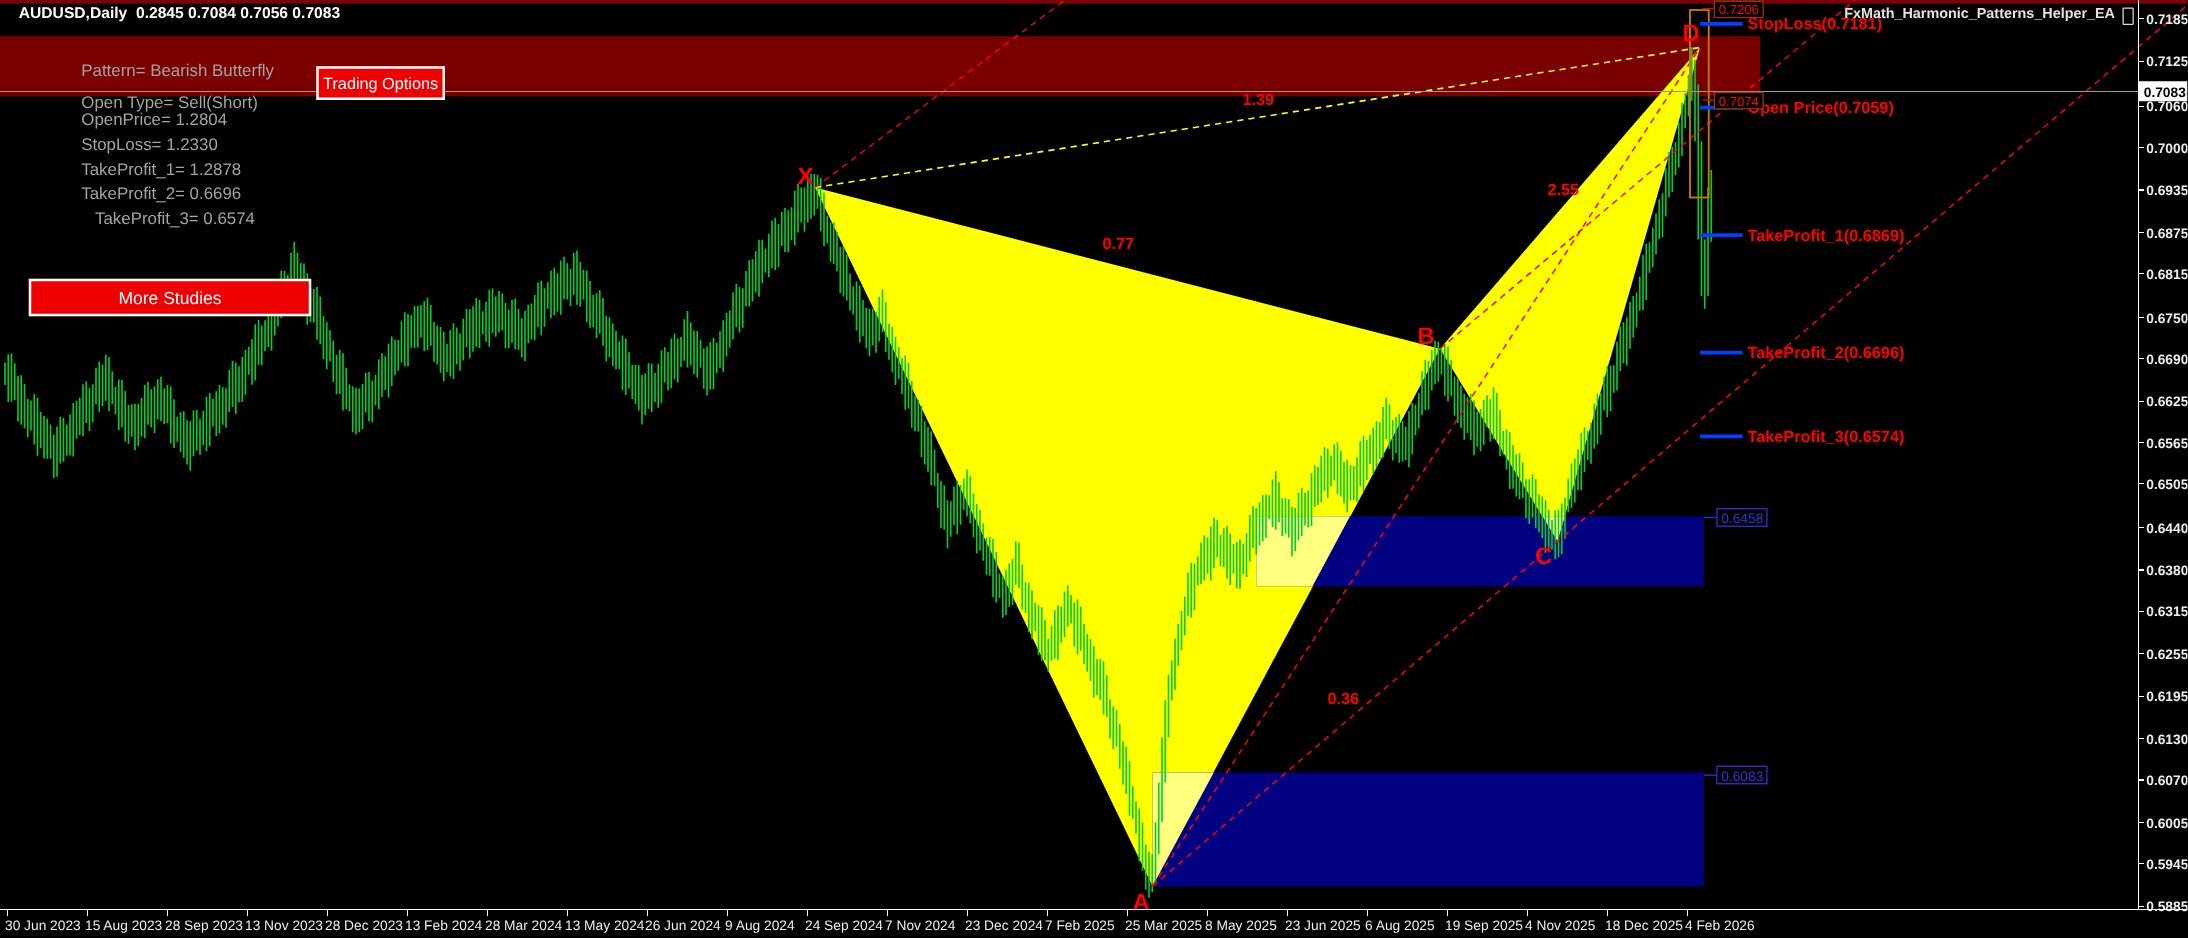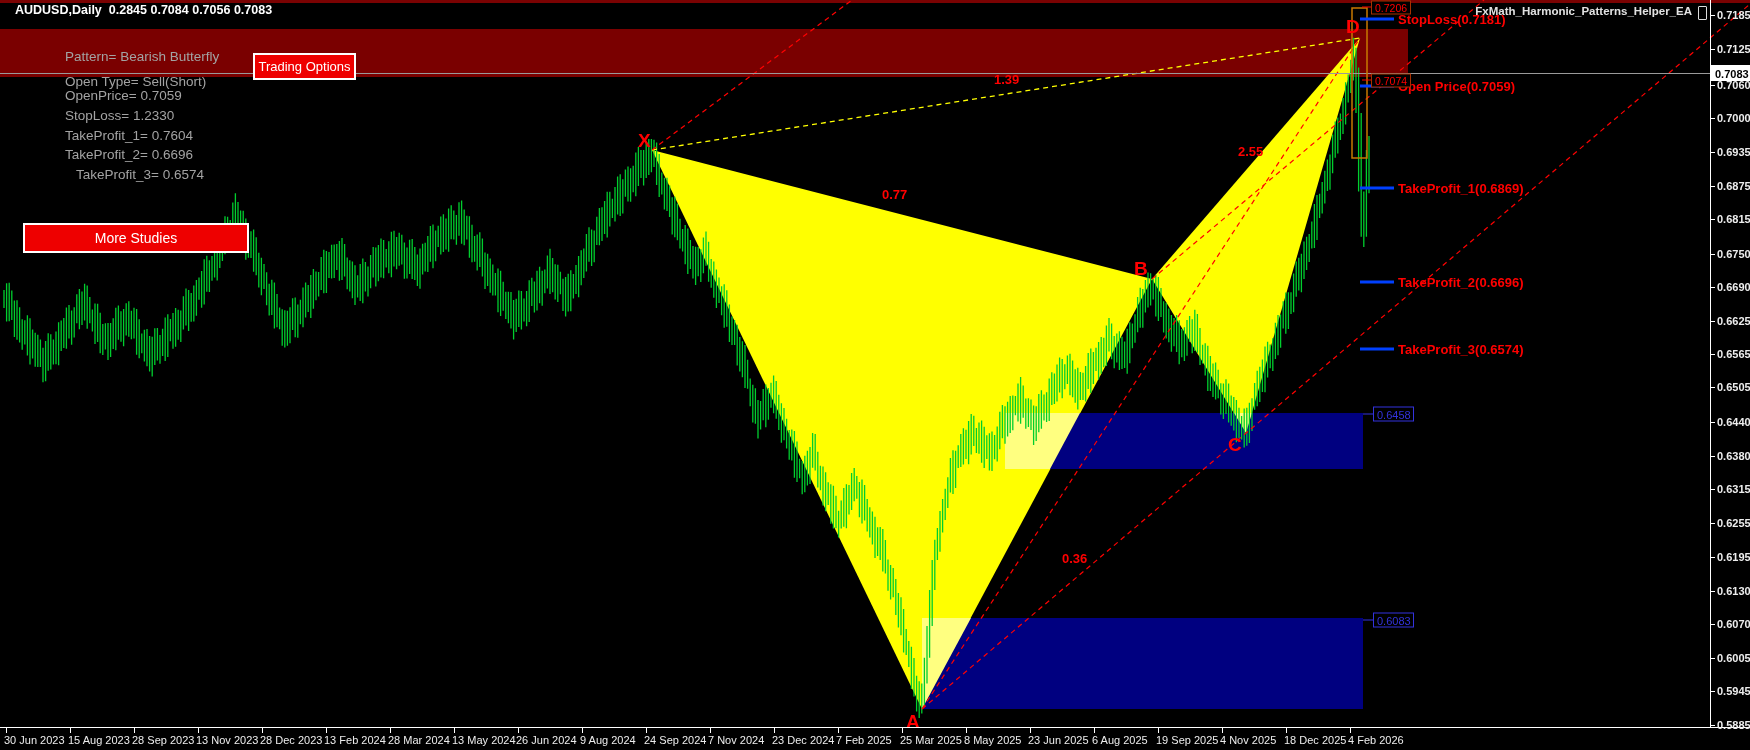--- a/index.html
+++ b/index.html
@@ -165,22 +165,22 @@
     </svg>
 
   <div class="overlay title-text" style="left:15px;top:3px;z-index:6;">AUDUSD,Daily  0.2845 0.7084 0.7056 0.7083</div>
 
   <div class="overlay ea-text" style="right:58px;top:5px;z-index:6;font-weight:bold;">FxMath_Harmonic_Patterns_Helper_EA</div>
   <div class="ea-icon overlay" style="left:1698px;top:6px;z-index:6;"></div>
 
   <div>
     <div class="info-line" style="left:65px;top:49px;">Pattern= Bearish Butterfly</div>
     <div class="info-line" style="left:65px;top:74px;">Open Type= Sell(Short)</div>
-    <div class="info-line" style="left:65px;top:88px;">OpenPrice= 0.7059</div>
+    <div class="info-line" style="left:65px;top:88px;">OpenPrice= 1.2804</div>
     <div class="info-line" style="left:65px;top:108px;">StopLoss= 1.2330</div>
-    <div class="info-line" style="left:65px;top:128px;">TakeProfit_1= 0.7604</div>
+    <div class="info-line" style="left:65px;top:128px;">TakeProfit_1= 1.2878</div>
     <div class="info-line" style="left:65px;top:147px;text-align:right;">TakeProfit_2= 0.6696</div>
     <div class="info-line" style="left:65px;top:167px;margin-left:11px;">TakeProfit_3= 0.6574</div>
   </div>
 
   <div class="red-btn" style="left:253px;top:53px;width:103px;height:27px;font-size:13px;">Trading Options</div>
   <div class="red-btn" style="left:23px;top:223px;width:226px;height:30px;">More Studies</div>
 </div>
 
 </body></html>

